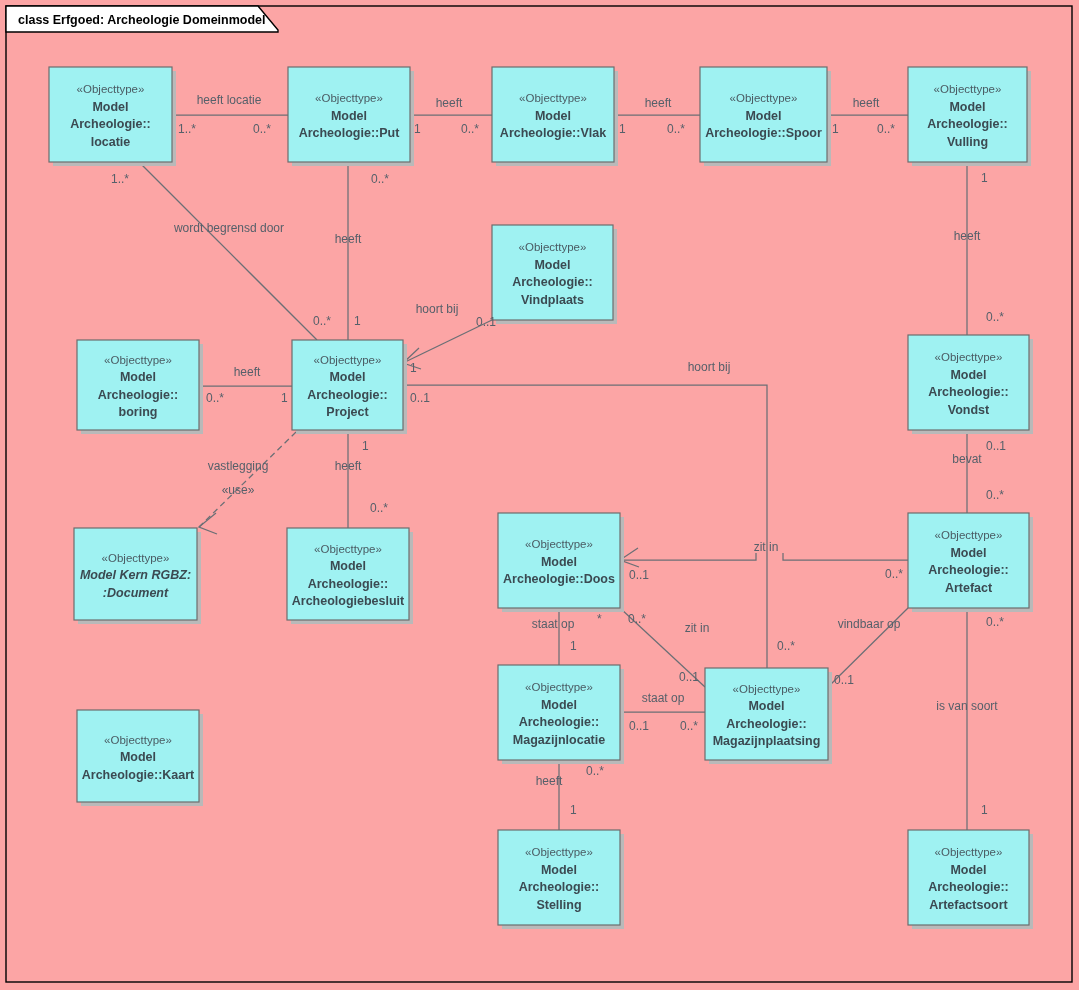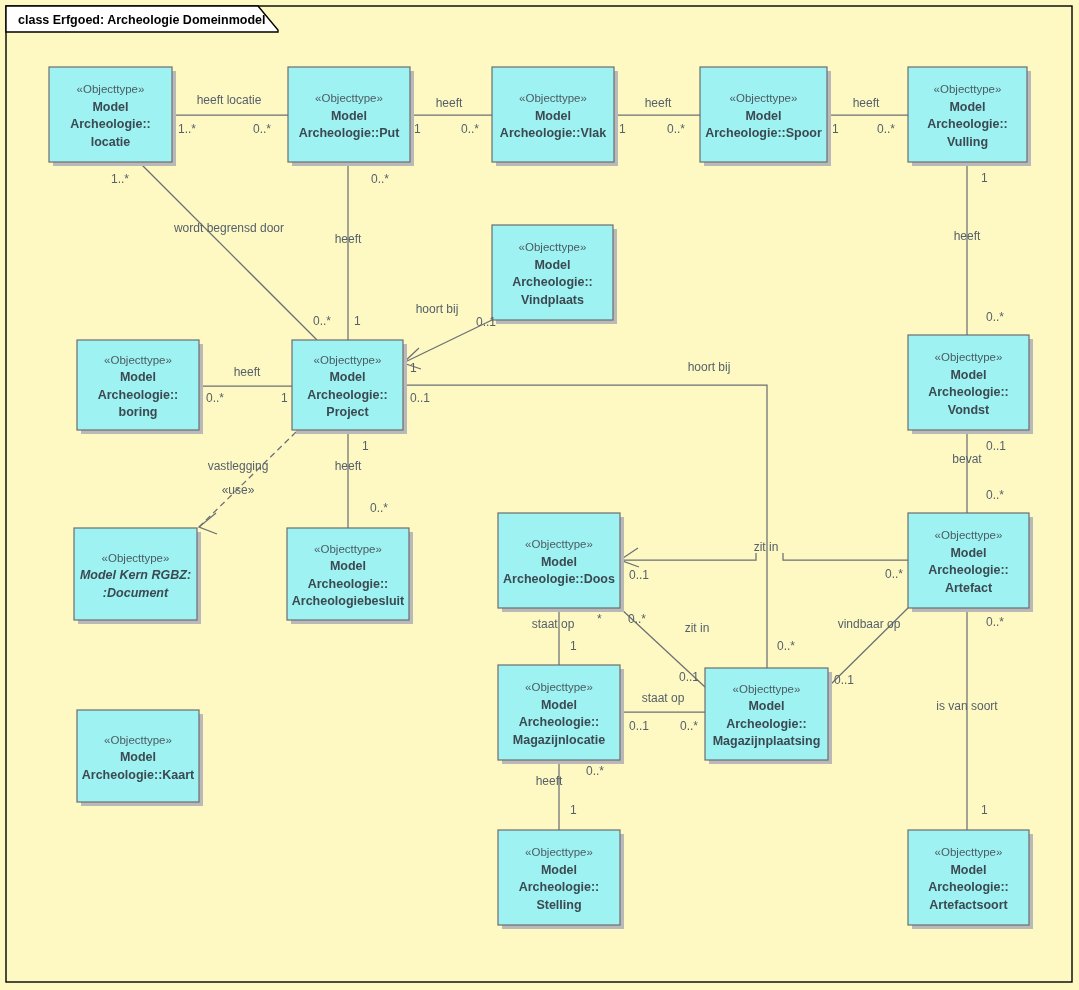--- a/index.html
+++ b/index.html
@@ -7,21 +7,21 @@
     padding: 0;
     background: #ffffff;
   }
   body {
     font-family: "Liberation Sans", sans-serif;
   }
   #diagram-root {
     position: relative;
     width: 1079px;
     height: 990px;
-    background: #fef9c3;
+    background: #fca5a5;
     overflow: hidden;
   }
   svg#uml {
     position: absolute;
     left: 0;
     top: 0;
     width: 1079px;
     height: 990px;
     display: block;
   }

